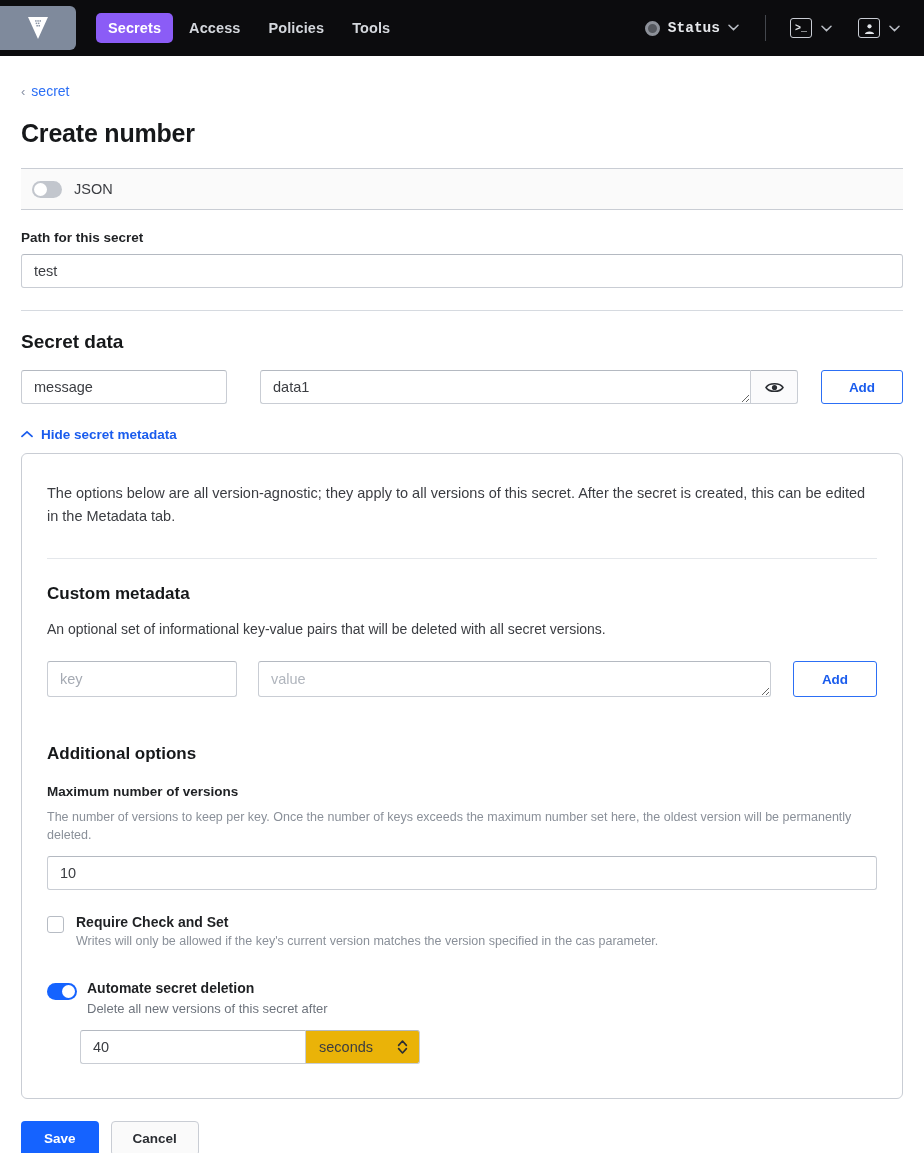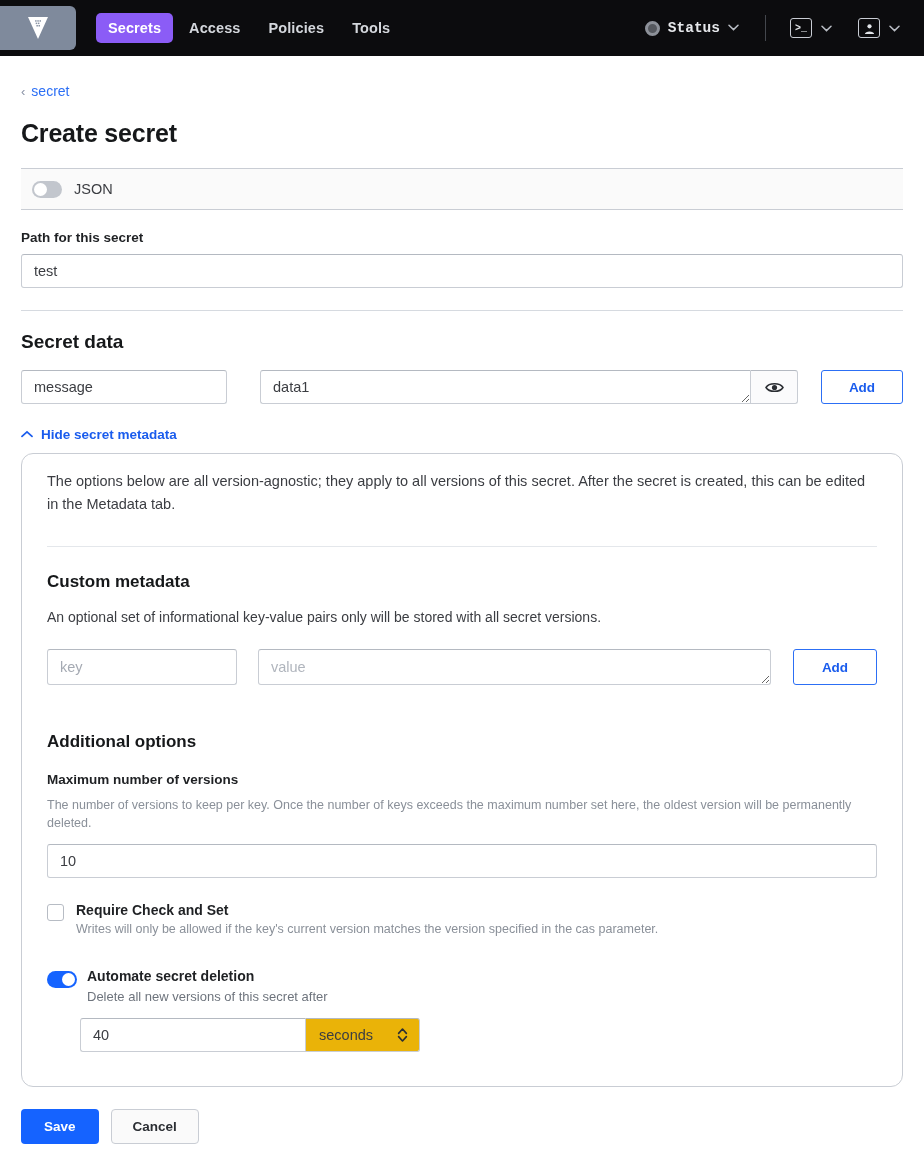--- a/index.html
+++ b/index.html
@@ -271,23 +271,23 @@
     color: #1a5ced;
     font-size: 13.5px;
     font-weight: 700;
     cursor: pointer;
   }
   .disc-caret { font-size: 11px; line-height: 1; }
 
   .panel {
     margin-top: 11px;
     border: 1px solid #c9cdd4;
-    border-radius: 12px;
+    border-radius: 6px;
     background: #ffffff;
-    padding: 16px 25px 34px 25px;
+    padding: 28px 25px 34px 25px;
   }
   .panel-intro {
     font-size: 14.5px;
     line-height: 23px;
     color: #3b3d42;
     max-width: 832px;
     margin: 0;
   }
   .panel-rule {
     height: 1px;
@@ -532,21 +532,21 @@
   </div>
 </div>
 
 <div class="page">
 
   <div class="breadcrumb">
     <span class="bc-chev">‹</span>
     <span class="bc-link">secret</span>
   </div>
 
-  <h1 class="page-title">Create secret</h1>
+  <h1 class="page-title">Create number</h1>
 
   
   <div class="json-strip">
     <div class="switch">
       <div class="knob"></div>
     </div>
     <span class="json-label">JSON</span>
   </div>
 
   
@@ -582,21 +582,21 @@
     <span>Hide secret metadata</span>
   </div>
 
   
   <div class="panel">
     <p class="panel-intro">The options below are all version-agnostic; they apply to all versions of this secret. After the secret is created, this can be edited in the Metadata tab.</p>
 
     <div class="panel-rule"></div>
 
     <h3 class="sub-title">Custom metadata</h3>
-    <p class="help-text">An optional set of informational key-value pairs only will be stored with all secret versions.</p>
+    <p class="help-text">An optional set of informational key-value pairs that will be deleted with all secret versions.</p>
 
     <div class="meta-kv-row">
       <input class="text-input meta-key meta-key-input" placeholder="key" style="">
       <textarea class="meta-value" placeholder="value" style=""></textarea>
       <button class="add-btn meta-add">Add</button>
     </div>
 
     <h3 class="sub-title addl">Additional options</h3>
 
     <div class="field-label" style="margin-top:20px;">Maximum number of versions</div>

